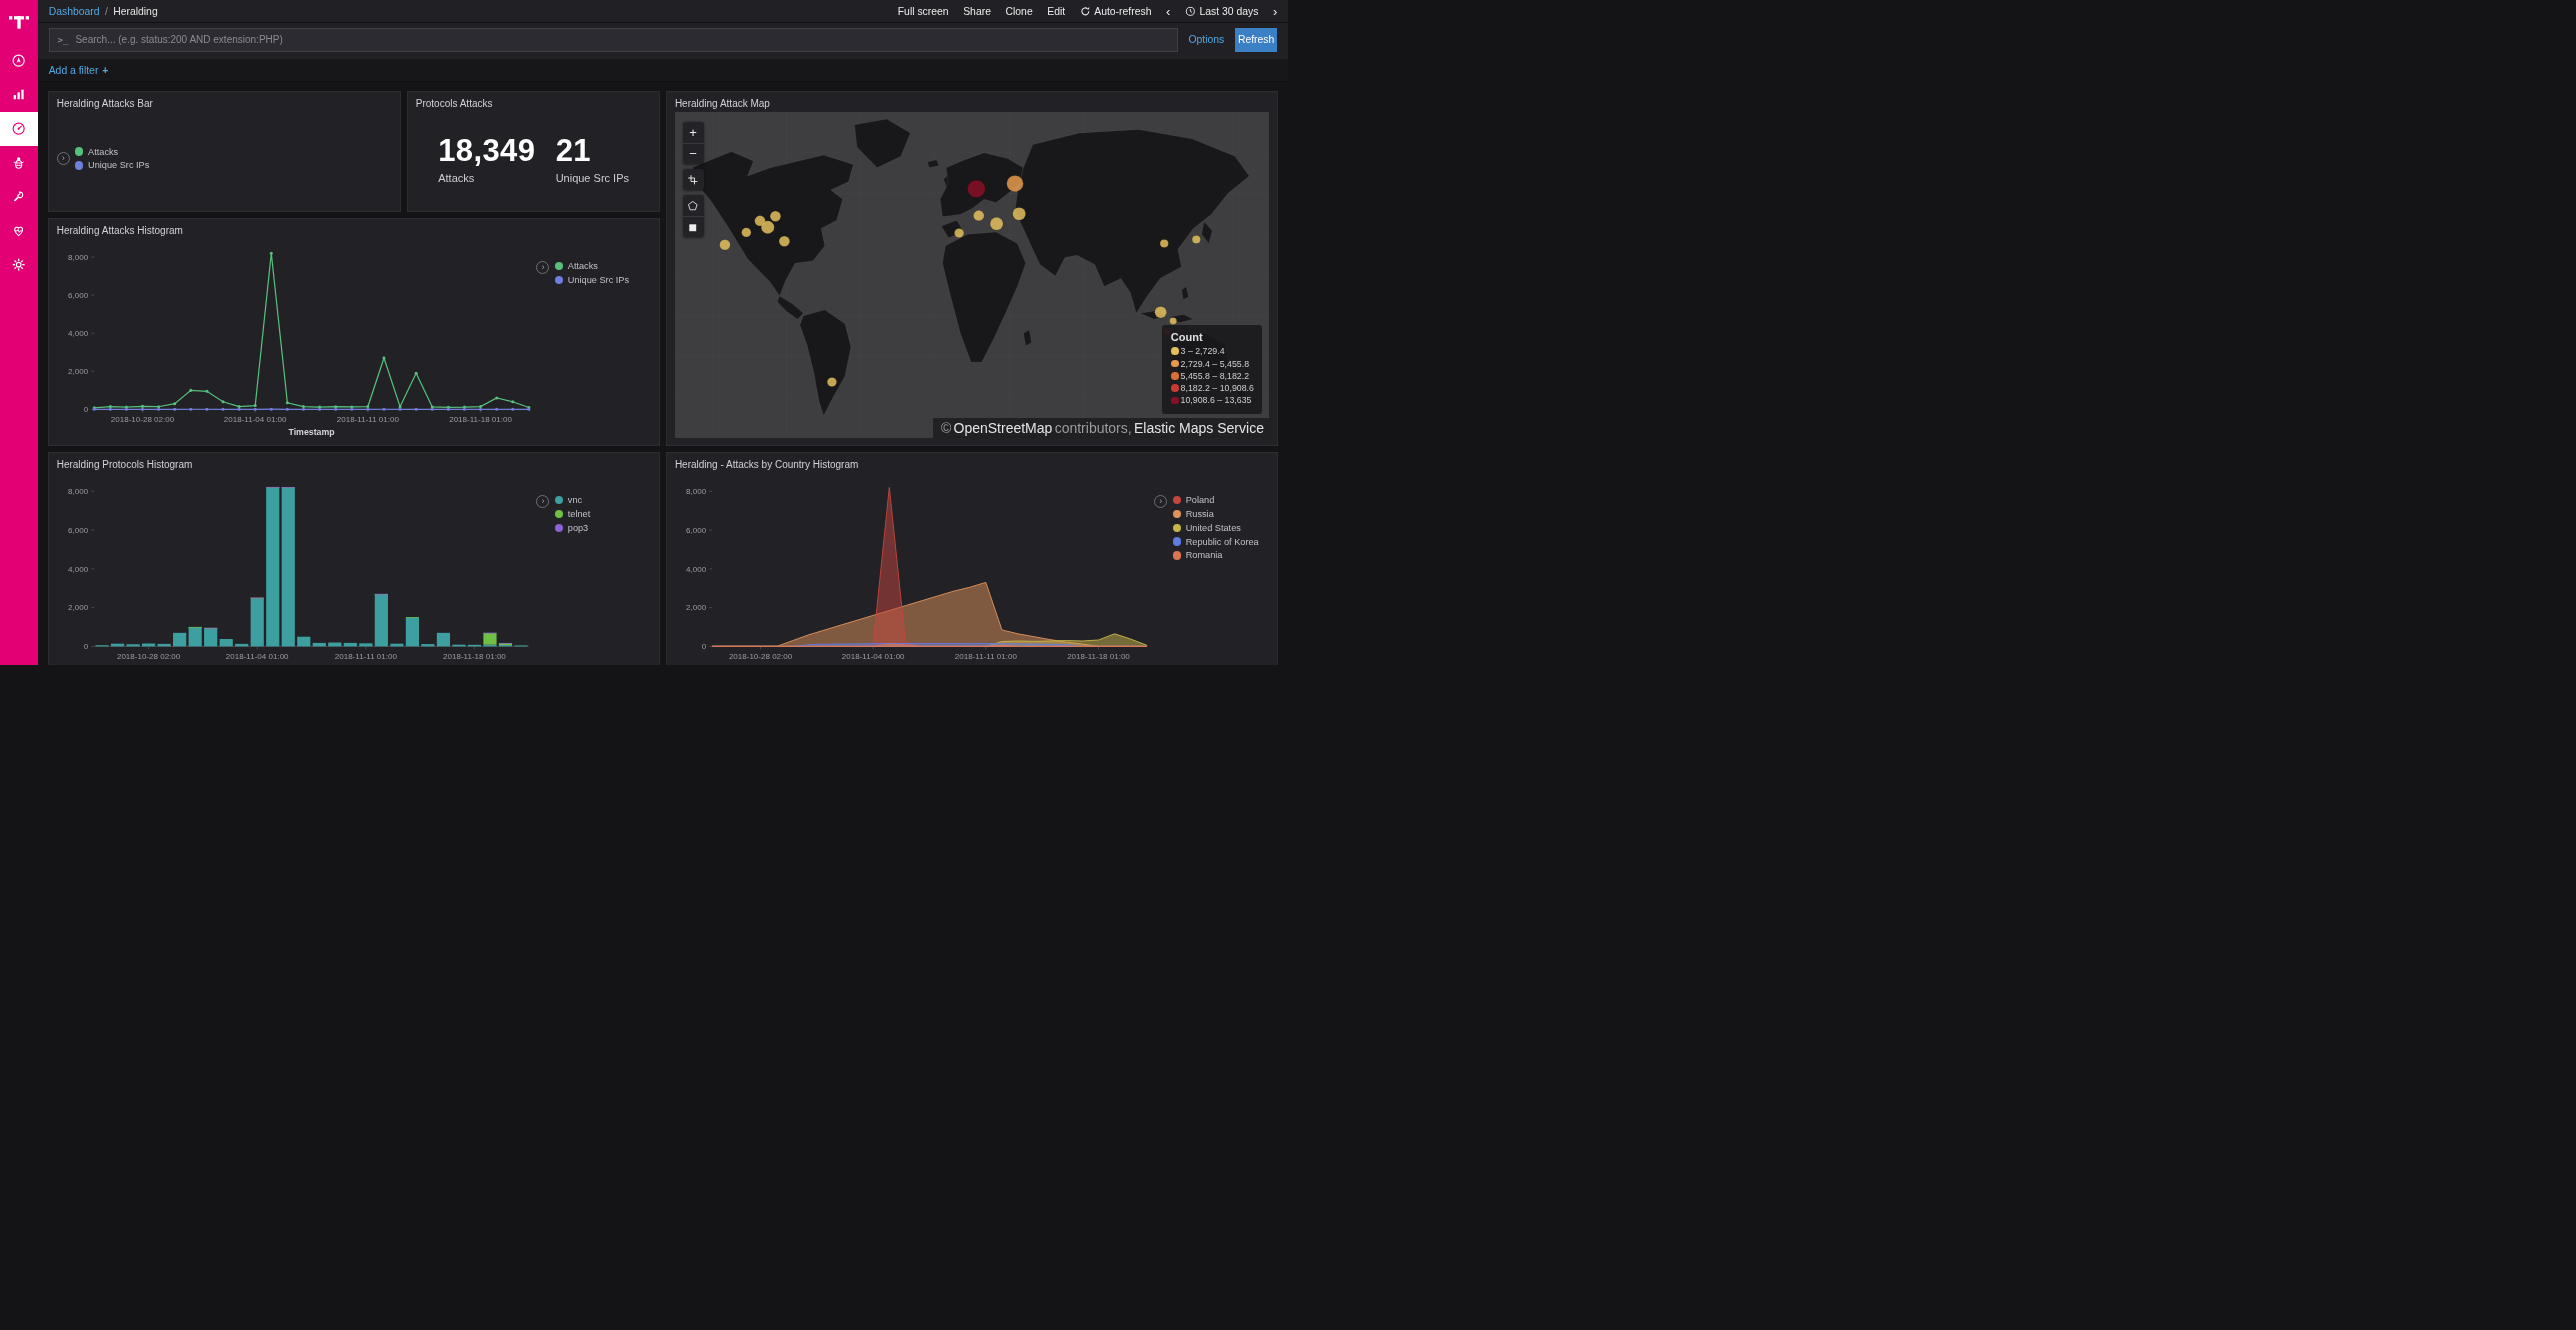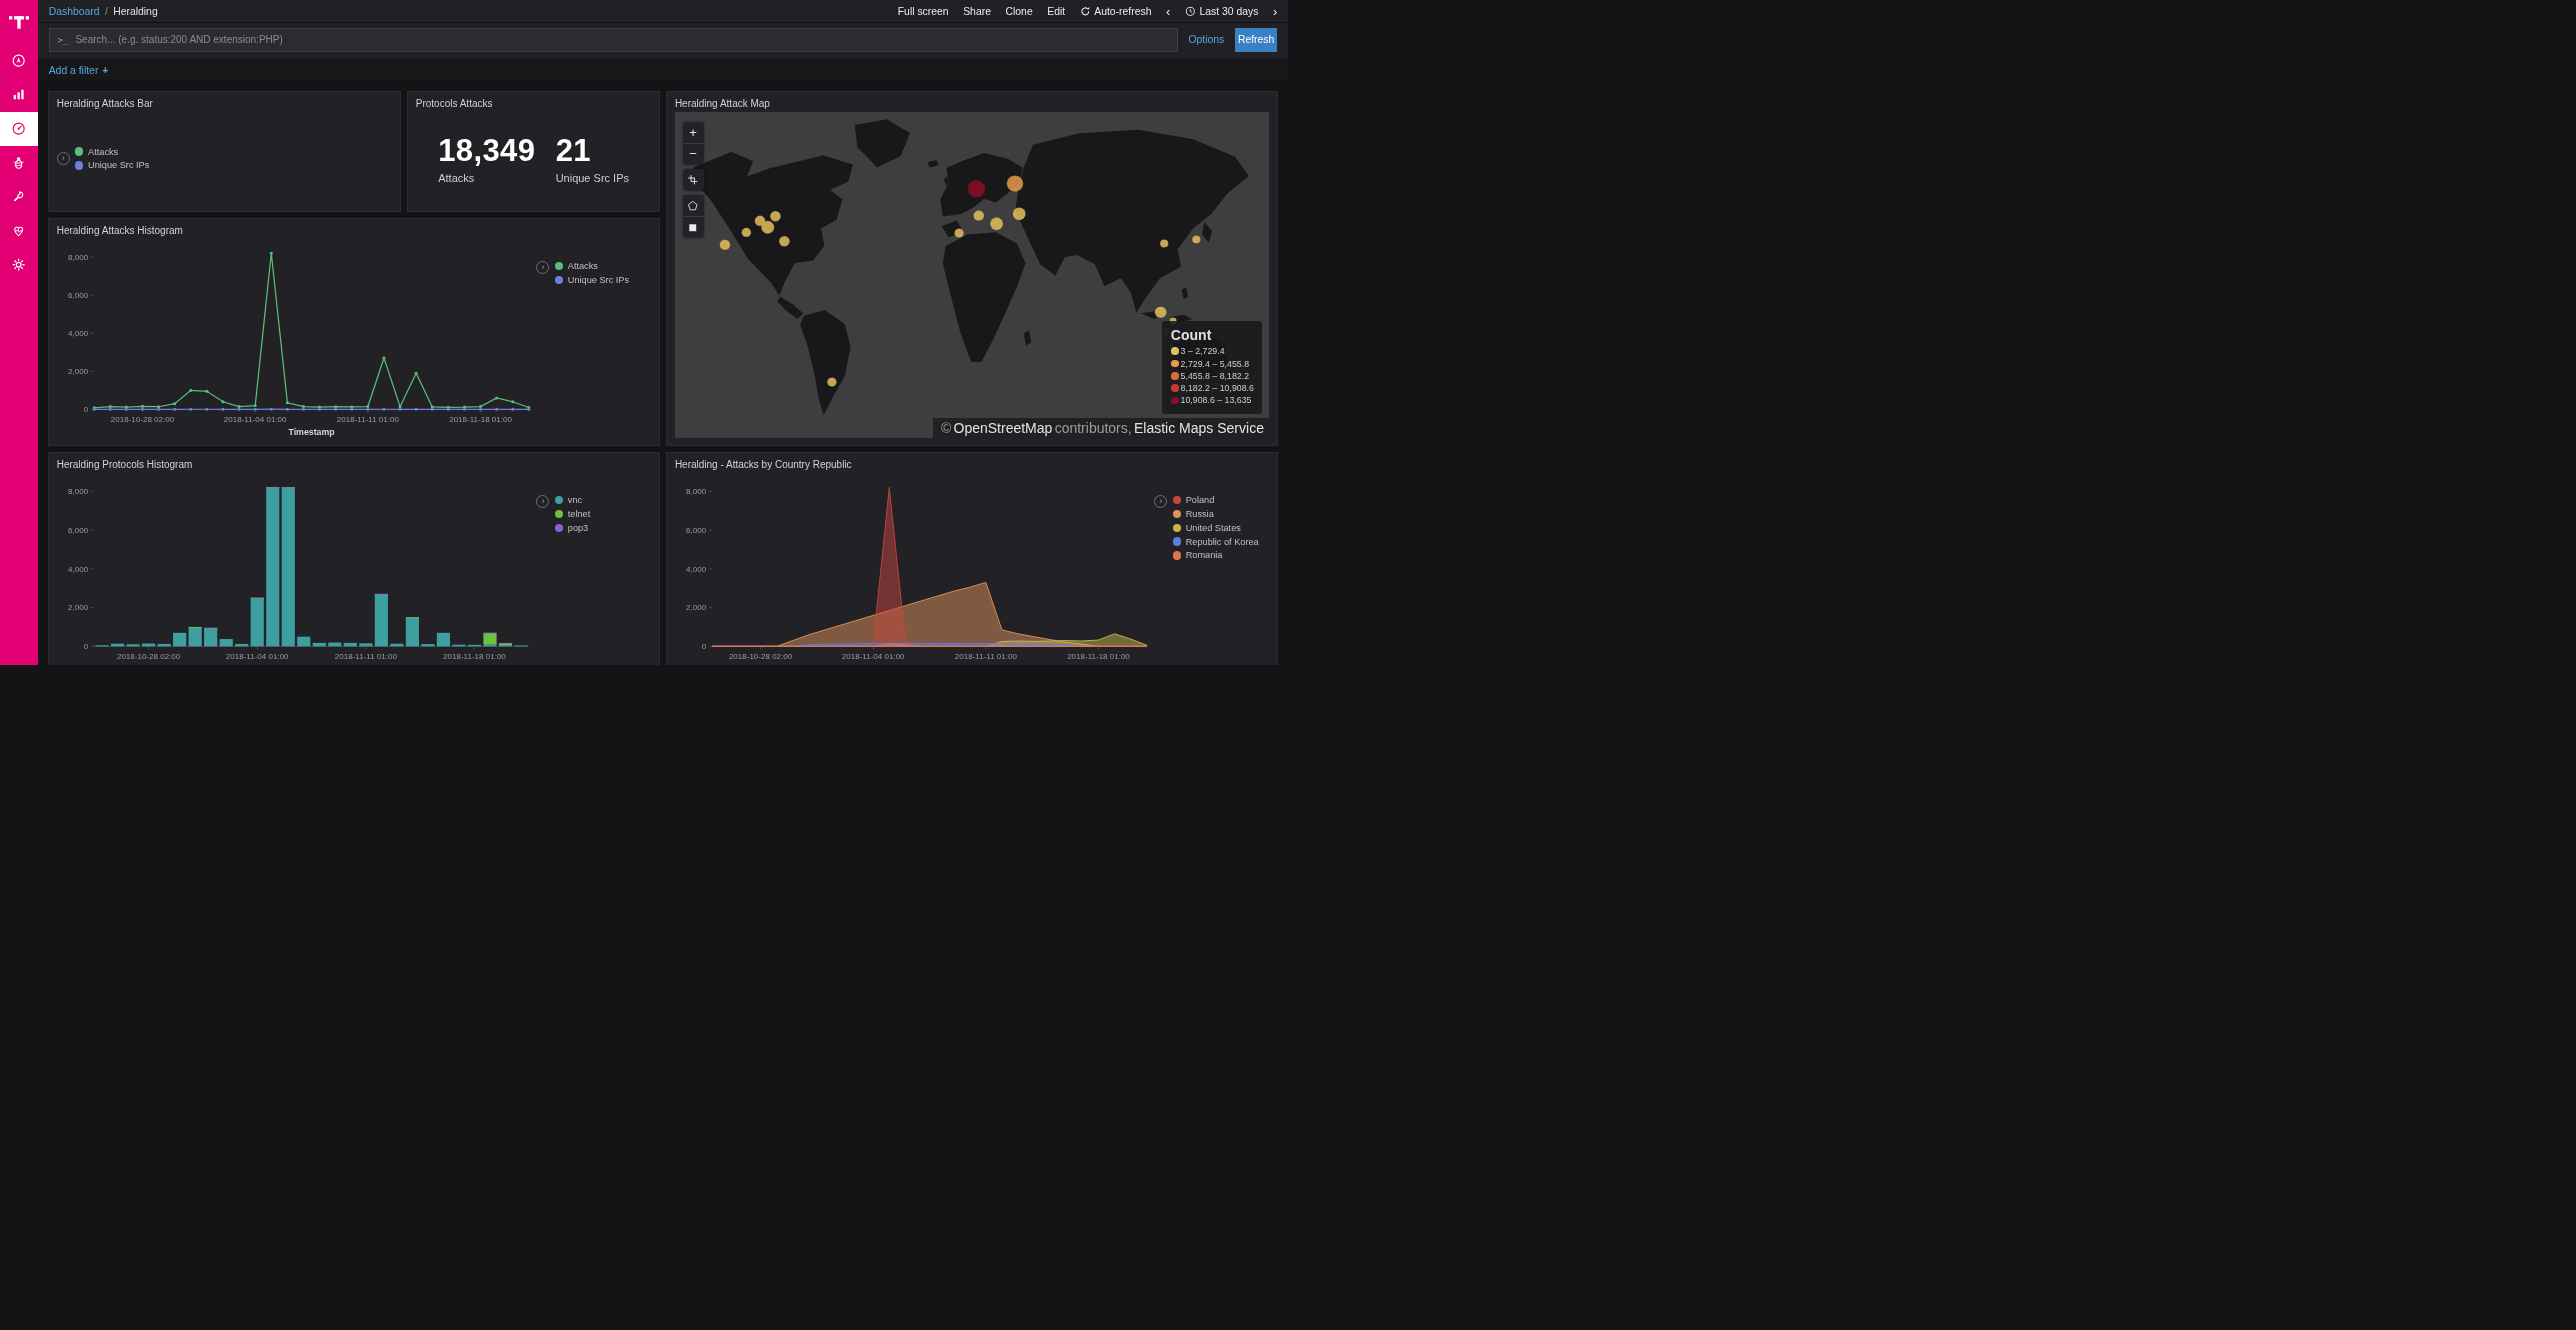--- a/index.html
+++ b/index.html
@@ -72,21 +72,21 @@
 
   
   .map-area{flex:1;position:relative;background:#3e3e40;overflow:hidden;margin-top:1.5px}
   .map-area > svg{position:absolute;inset:0;width:100%;height:100%}
   .map-controls{position:absolute;left:7.7px;top:9.2px;display:flex;flex-direction:column;gap:5.4px;z-index:3}
   .ctl-group{display:flex;flex-direction:column;border-radius:3.1px;overflow:hidden;box-shadow:0 0.8px 2.3px rgba(0,0,0,.5)}
   .ctl{width:21px;height:21px;background:#232327;color:#ececee;display:flex;align-items:center;justify-content:center;
     font-size:13px;border:none;cursor:pointer}
   .ctl + .ctl{border-top:0.8px solid #38383d}
   .map-legend{position:absolute;right:7px;bottom:24.5px;background:rgba(24,24,27,.86);padding:6.1px 8.4px;border-radius:3.1px;z-index:3}
-  .map-legend .ml-title{font-size:14px;font-weight:bold;color:#e0e0e2;margin-bottom:3.1px}
+  .map-legend .ml-title{font-size:11px;font-weight:bold;color:#e0e0e2;margin-bottom:3.1px}
   .map-legend-row{display:flex;align-items:center;gap:2px;font-size:8.8px;color:#cfcfd2;margin:2.3px 0}
   .map-legend-row .dot{width:7.7px;height:7.7px}
   .map-attrib{position:absolute;right:0;bottom:0;background:rgba(10,10,12,.55);padding:2.3px 5.4px;font-size:14px;color:#9c9ca0;z-index:3}
   .map-attrib .lk{color:#e4e4e6}
   .map-attrib span{margin-left:2.3px}
 </style>
 </head>
 <body>
 
 <div class="app">
@@ -541,21 +541,21 @@
                 <div class="legend-item">
                   <span class="dot" style="background: rgb(140, 98, 212);"></span>
                   <span>pop3</span>
                 </div>
               </div>
           </div>
         </div>
       </section>
 
       <section class="panel p-country">
-        <h3>Heralding - Attacks by Country Republic</h3>
+        <h3>Heralding - Attacks by Country Histogram</h3>
         <div class="panel-body">
           <div class="chart">
               <svg width="480" height="205" viewBox="0 0 626 268" style="font-size:13.5px">
                 <text x="40" y="231.5" text-anchor="end" fill="#9c9ca2" font-size="10.5">0</text>
                 <line x1="44" x2="48" y1="228" y2="228" stroke="#55555a"></line>
                 <text x="40" y="180.80232558139537" text-anchor="end" fill="#9c9ca2" font-size="10.5">2,000</text>
                 <line x1="44" x2="48" y1="177.30232558139537" y2="177.30232558139537" stroke="#55555a"></line>
                 <text x="40" y="130.10465116279073" text-anchor="end" fill="#9c9ca2" font-size="10.5">4,000</text>
                 <line x1="44" x2="48" y1="126.60465116279072" y2="126.60465116279072" stroke="#55555a"></line>
                 <text x="40" y="79.40697674418604" text-anchor="end" fill="#9c9ca2" font-size="10.5">6,000</text>

